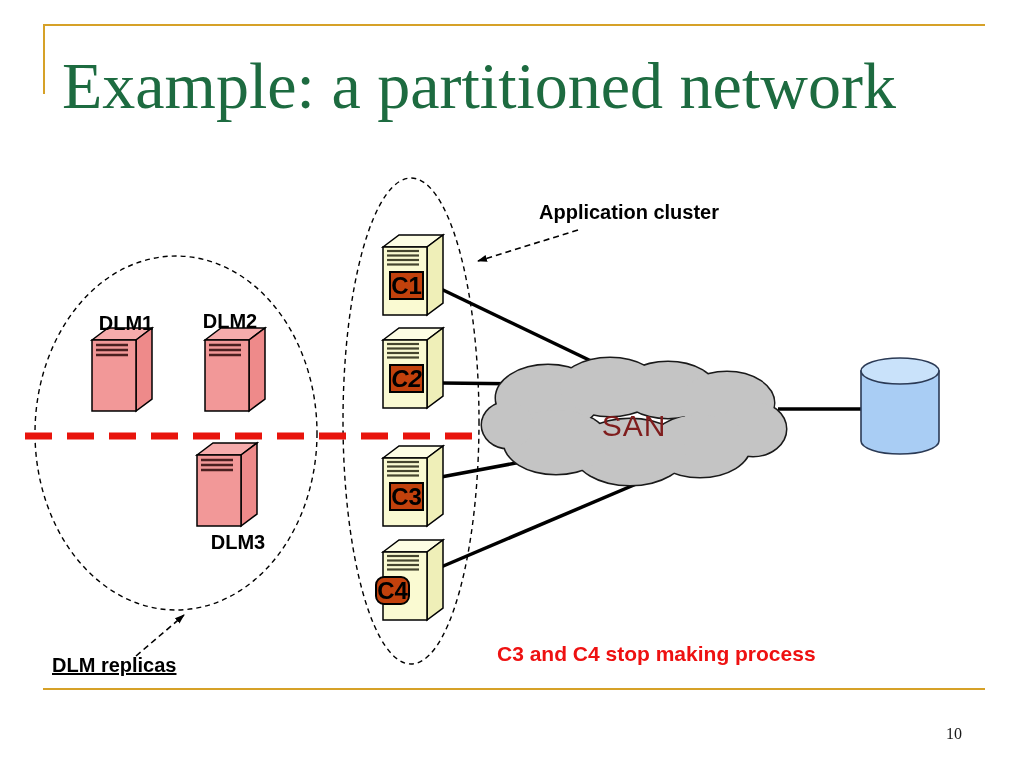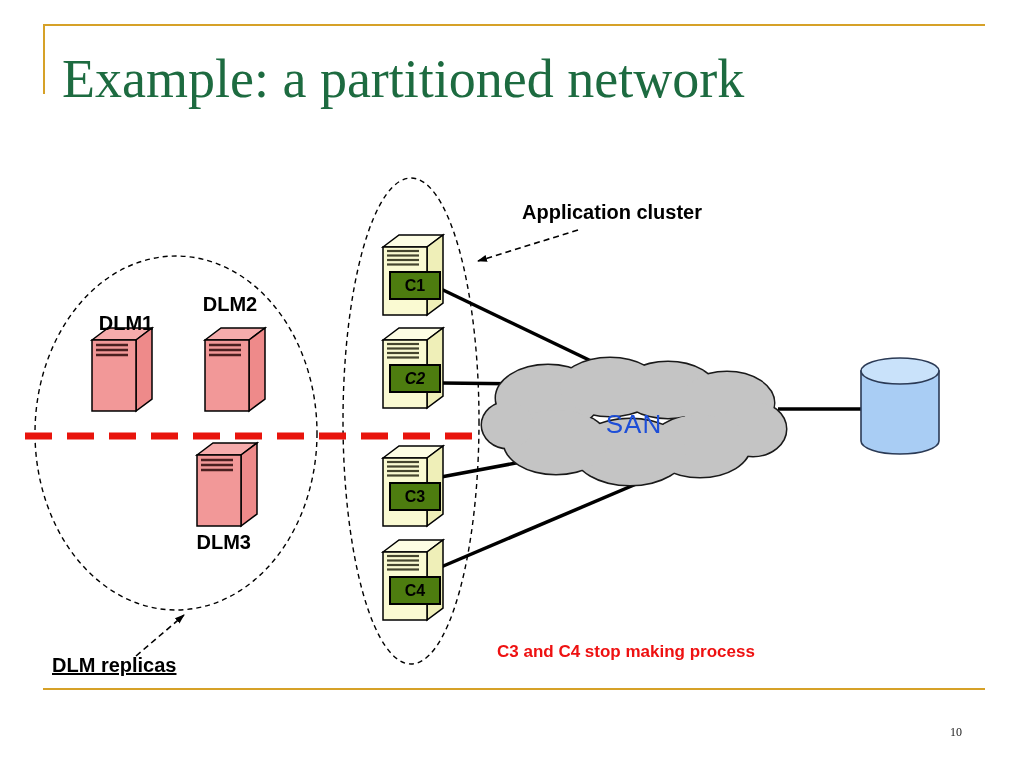--- a/index.html
+++ b/index.html
@@ -1,46 +1,46 @@
 <!DOCTYPE html>
 <html><head>
 <meta charset="utf-8">
 <style>
   html,body{margin:0;padding:0;}
   body{width:1024px;height:768px;background:#fff;font-family:"Liberation Sans",sans-serif;position:relative;overflow:hidden;}
   .abs{position:absolute;}
   .slide-title{
     left:62px;top:48px;width:860px;
     font-family:"Liberation Serif",serif;
-    font-size:54px;font-weight:400;color:#1D6B40;
+    font-size:66px;font-weight:400;color:#1D6B40;
     letter-spacing:0px;white-space:nowrap;
   }
   .gold{background:#D6A128;}
   .rule-top{left:43px;top:24px;width:942px;height:2px;}
   .rule-left{left:43px;top:24px;width:2px;height:70px;}
   .rule-bottom{left:43px;top:688px;width:942px;height:2px;}
   .diagram-label{
     font-size:20px;font-weight:bold;color:#000;white-space:nowrap;
   }
   .centered{text-align:center;}
   .server-tag{
-    width:52px;height:29px;border:2px solid #000;background:#4d7c0f;
-    box-sizing:border-box;font-size:16px;font-weight:bold;color:#000;
+    width:35px;height:29px;border:2px solid #000;background:#c2410c;
+    box-sizing:border-box;font-size:24px;font-weight:bold;color:#000;
     display:flex;align-items:center;justify-content:center;line-height:1;
   }
   .san-label{
     left:578px;top:409px;width:112px;text-align:center;
-    font-size:26px;color:#1d4ed8;letter-spacing:1px;
+    font-size:30px;color:#7f1d1d;letter-spacing:1px;
   }
   .annotation-red{
-    left:497px;top:642px;font-size:17px;font-weight:bold;color:#EE1111;white-space:nowrap;
+    left:497px;top:642px;font-size:21px;font-weight:bold;color:#EE1111;white-space:nowrap;
   }
   .page-num{
     left:920px;top:725px;width:42px;text-align:right;
-    font-family:"Liberation Serif",serif;font-size:12px;color:#1a1a1a;
+    font-family:"Liberation Serif",serif;font-size:16px;color:#1a1a1a;
   }
   svg{position:absolute;left:0;top:0;}
   .conn{stroke:#000;stroke-width:3.5px;}
   .dashed-ellipse{fill:none;stroke:#000;stroke-width:1.4px;stroke-dasharray:5 4;}
   .dashed-arrow{fill:none;stroke:#000;stroke-width:1.6px;stroke-dasharray:6 4;}
   .partition{stroke:#E8140C;stroke-width:7px;stroke-dasharray:27 15;}
   .sv-outline{stroke:#000;stroke-width:1.5px;}
   .pink-front{fill:#F29898;}
   .pink-top{fill:#F6ACAC;}
   .pink-side{fill:#EE8A8A;}
@@ -173,27 +173,27 @@
     <line class="cream-vent" x1="387" y1="569.5" x2="419" y2="569.5"></line>
   </g>
 
   <line class="partition" x1="25" y1="436" x2="478" y2="436"></line>
 
   <line class="dashed-arrow" x1="578" y1="230" x2="478" y2="261" marker-end="url(#arrowhead)"></line>
   <line class="dashed-arrow" x1="136" y1="656" x2="184" y2="615" marker-end="url(#arrowhead)"></line>
 </svg>
 
 <div class="abs diagram-label centered" style="left:88px;top:312px;width:76px;">DLM1</div>
-<div class="abs diagram-label centered" style="left:192px;top:293px;width:76px;">DLM2</div>
-<div class="abs diagram-label centered" style="left:175px;top:531px;width:76px;text-align:right;">DLM3</div>
+<div class="abs diagram-label centered" style="left:192px;top:310px;width:76px;">DLM2</div>
+<div class="abs diagram-label centered" style="left:200px;top:531px;width:76px;">DLM3</div>
 <div class="abs diagram-label" style="left:52px;top:654px;text-decoration:underline;">DLM replicas</div>
-<div class="abs diagram-label" style="left:522px;top:201px;">Application cluster</div>
+<div class="abs diagram-label" style="left:539px;top:201px;">Application cluster</div>
 
 <div class="abs server-tag" style="left:389px;top:271px;">C1</div>
 <div class="abs server-tag" style="left:389px;top:364px;font-style:italic;">C2</div>
 <div class="abs server-tag" style="left:389px;top:482px;text-align:center;">C3</div>
-<div class="abs server-tag" style="left:389px;top:576px;">C4</div>
+<div class="abs server-tag" style="left:375px;top:576px;border-radius:9px;">C4</div>
 
 <div class="abs san-label">SAN</div>
 
 <div class="abs annotation-red">C3 and C4 stop making process</div>
 
 <div class="abs page-num">10</div>
 
 </body></html>

